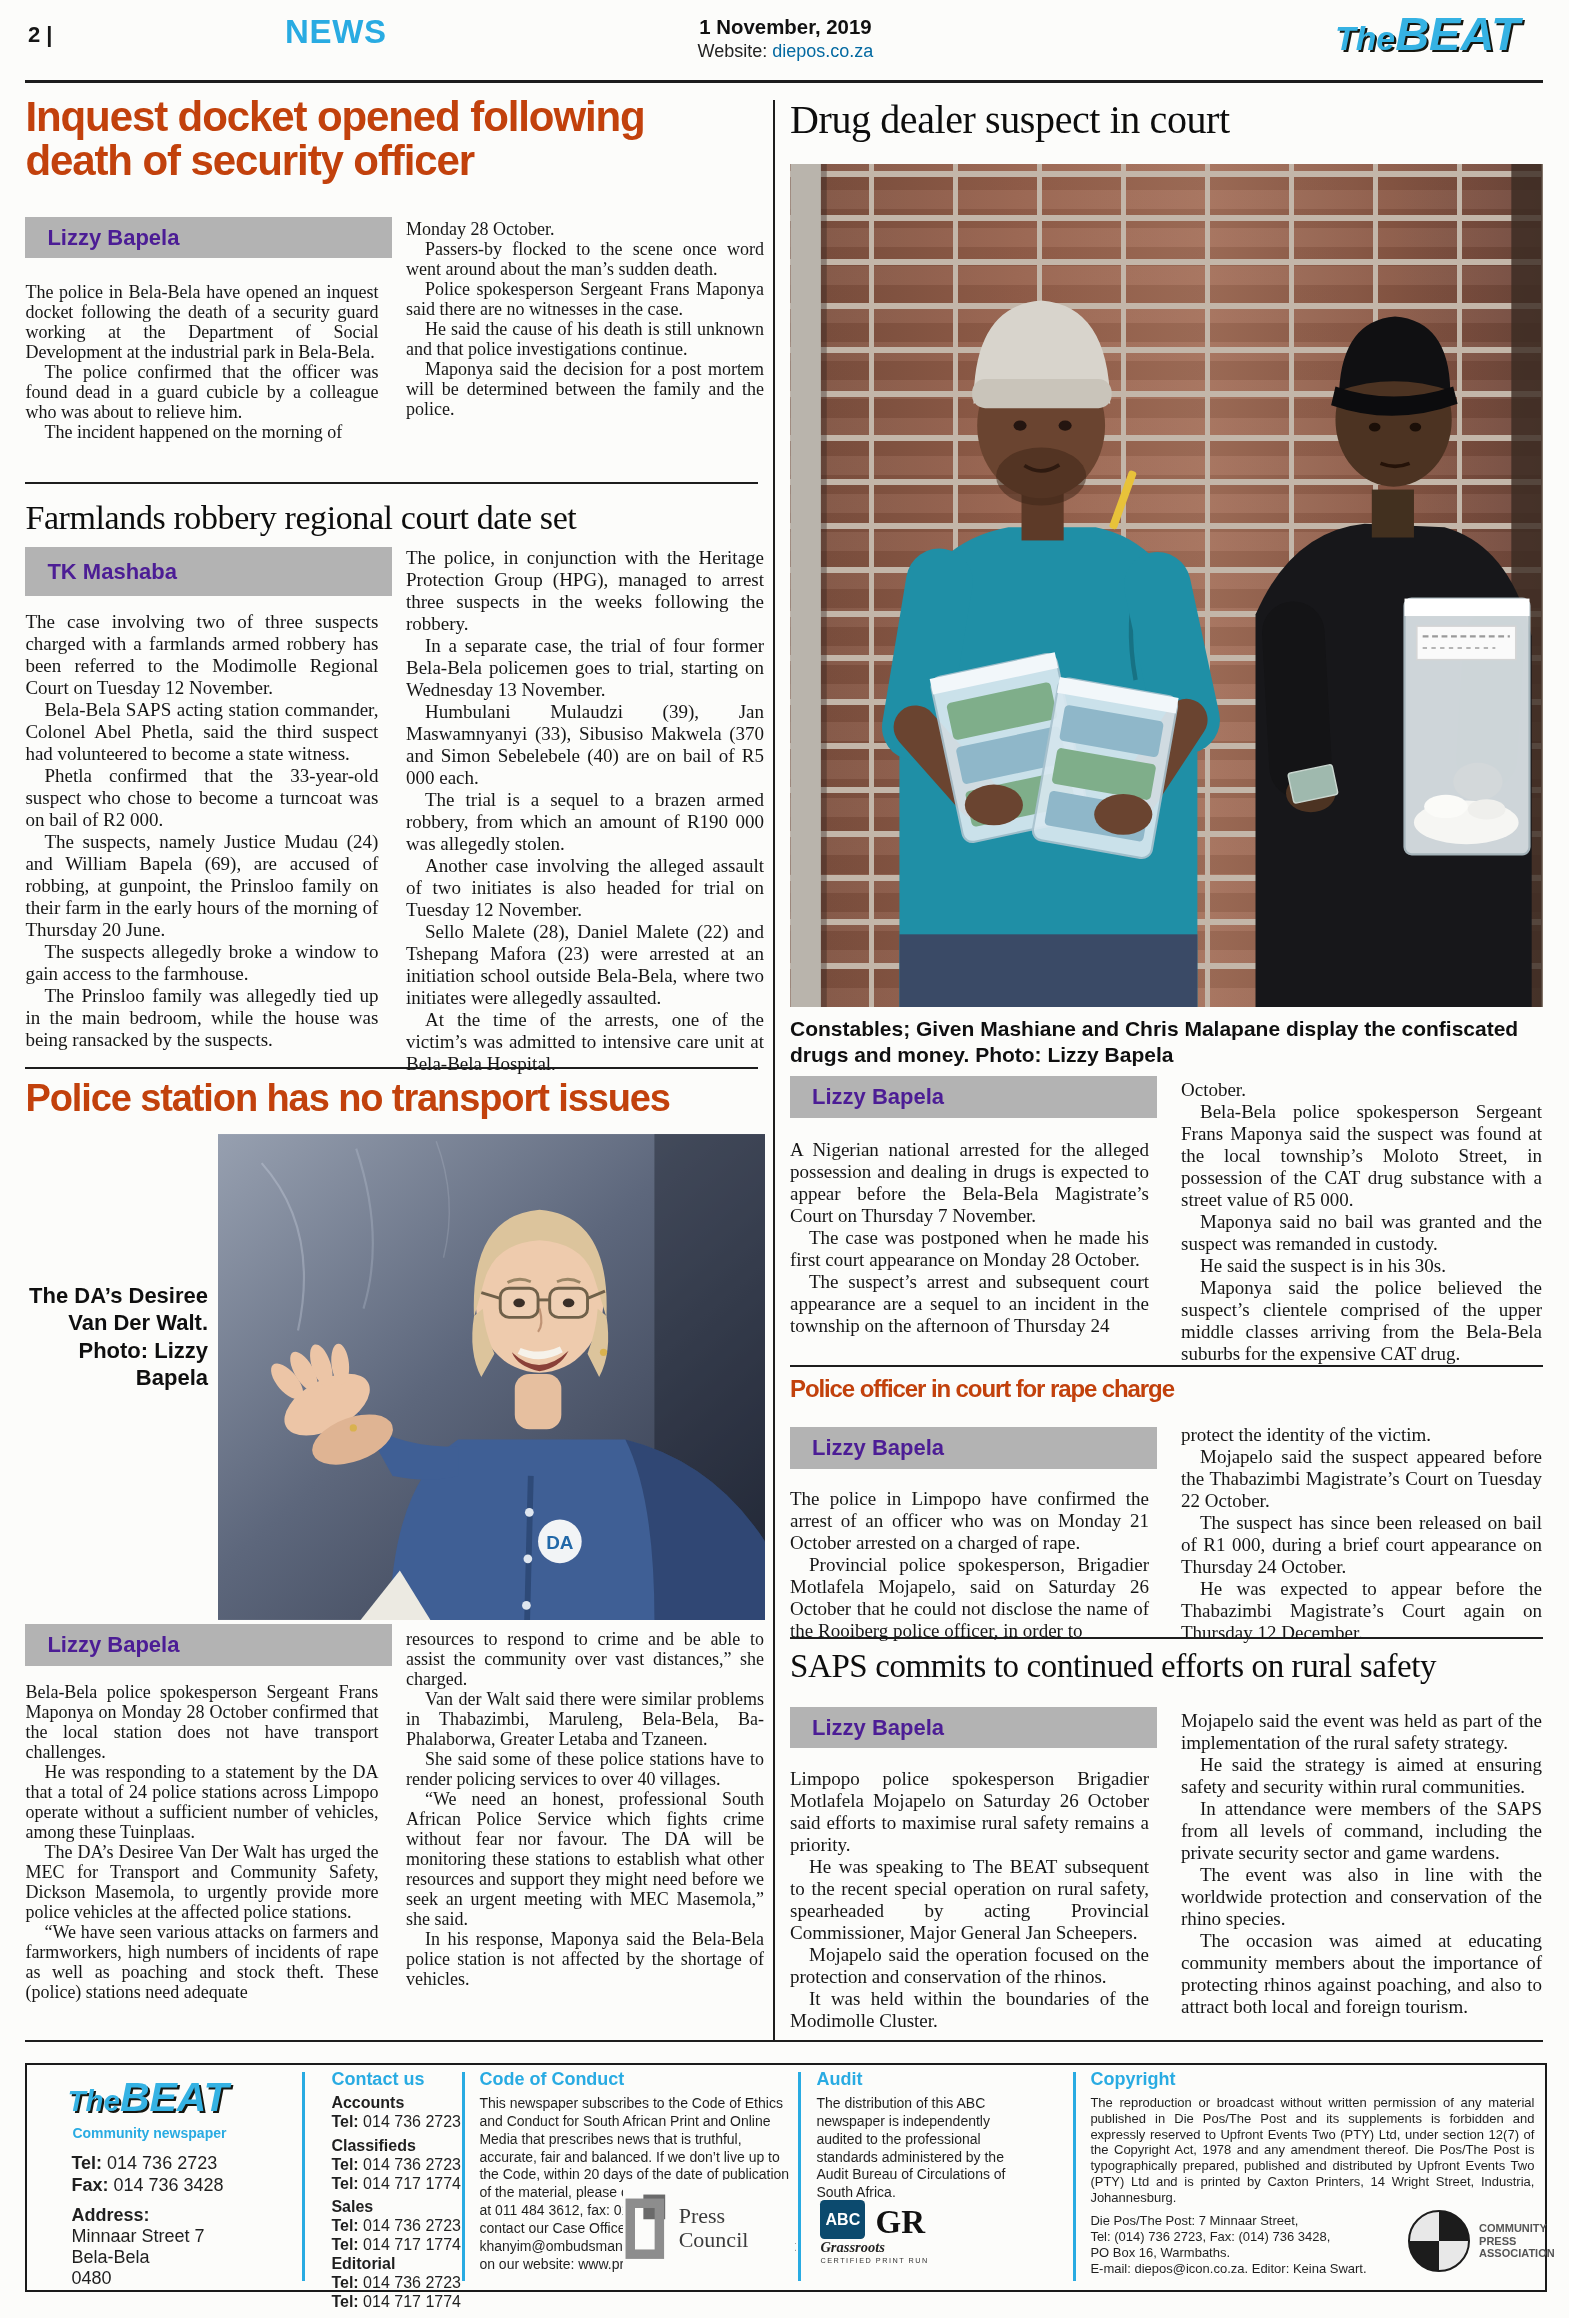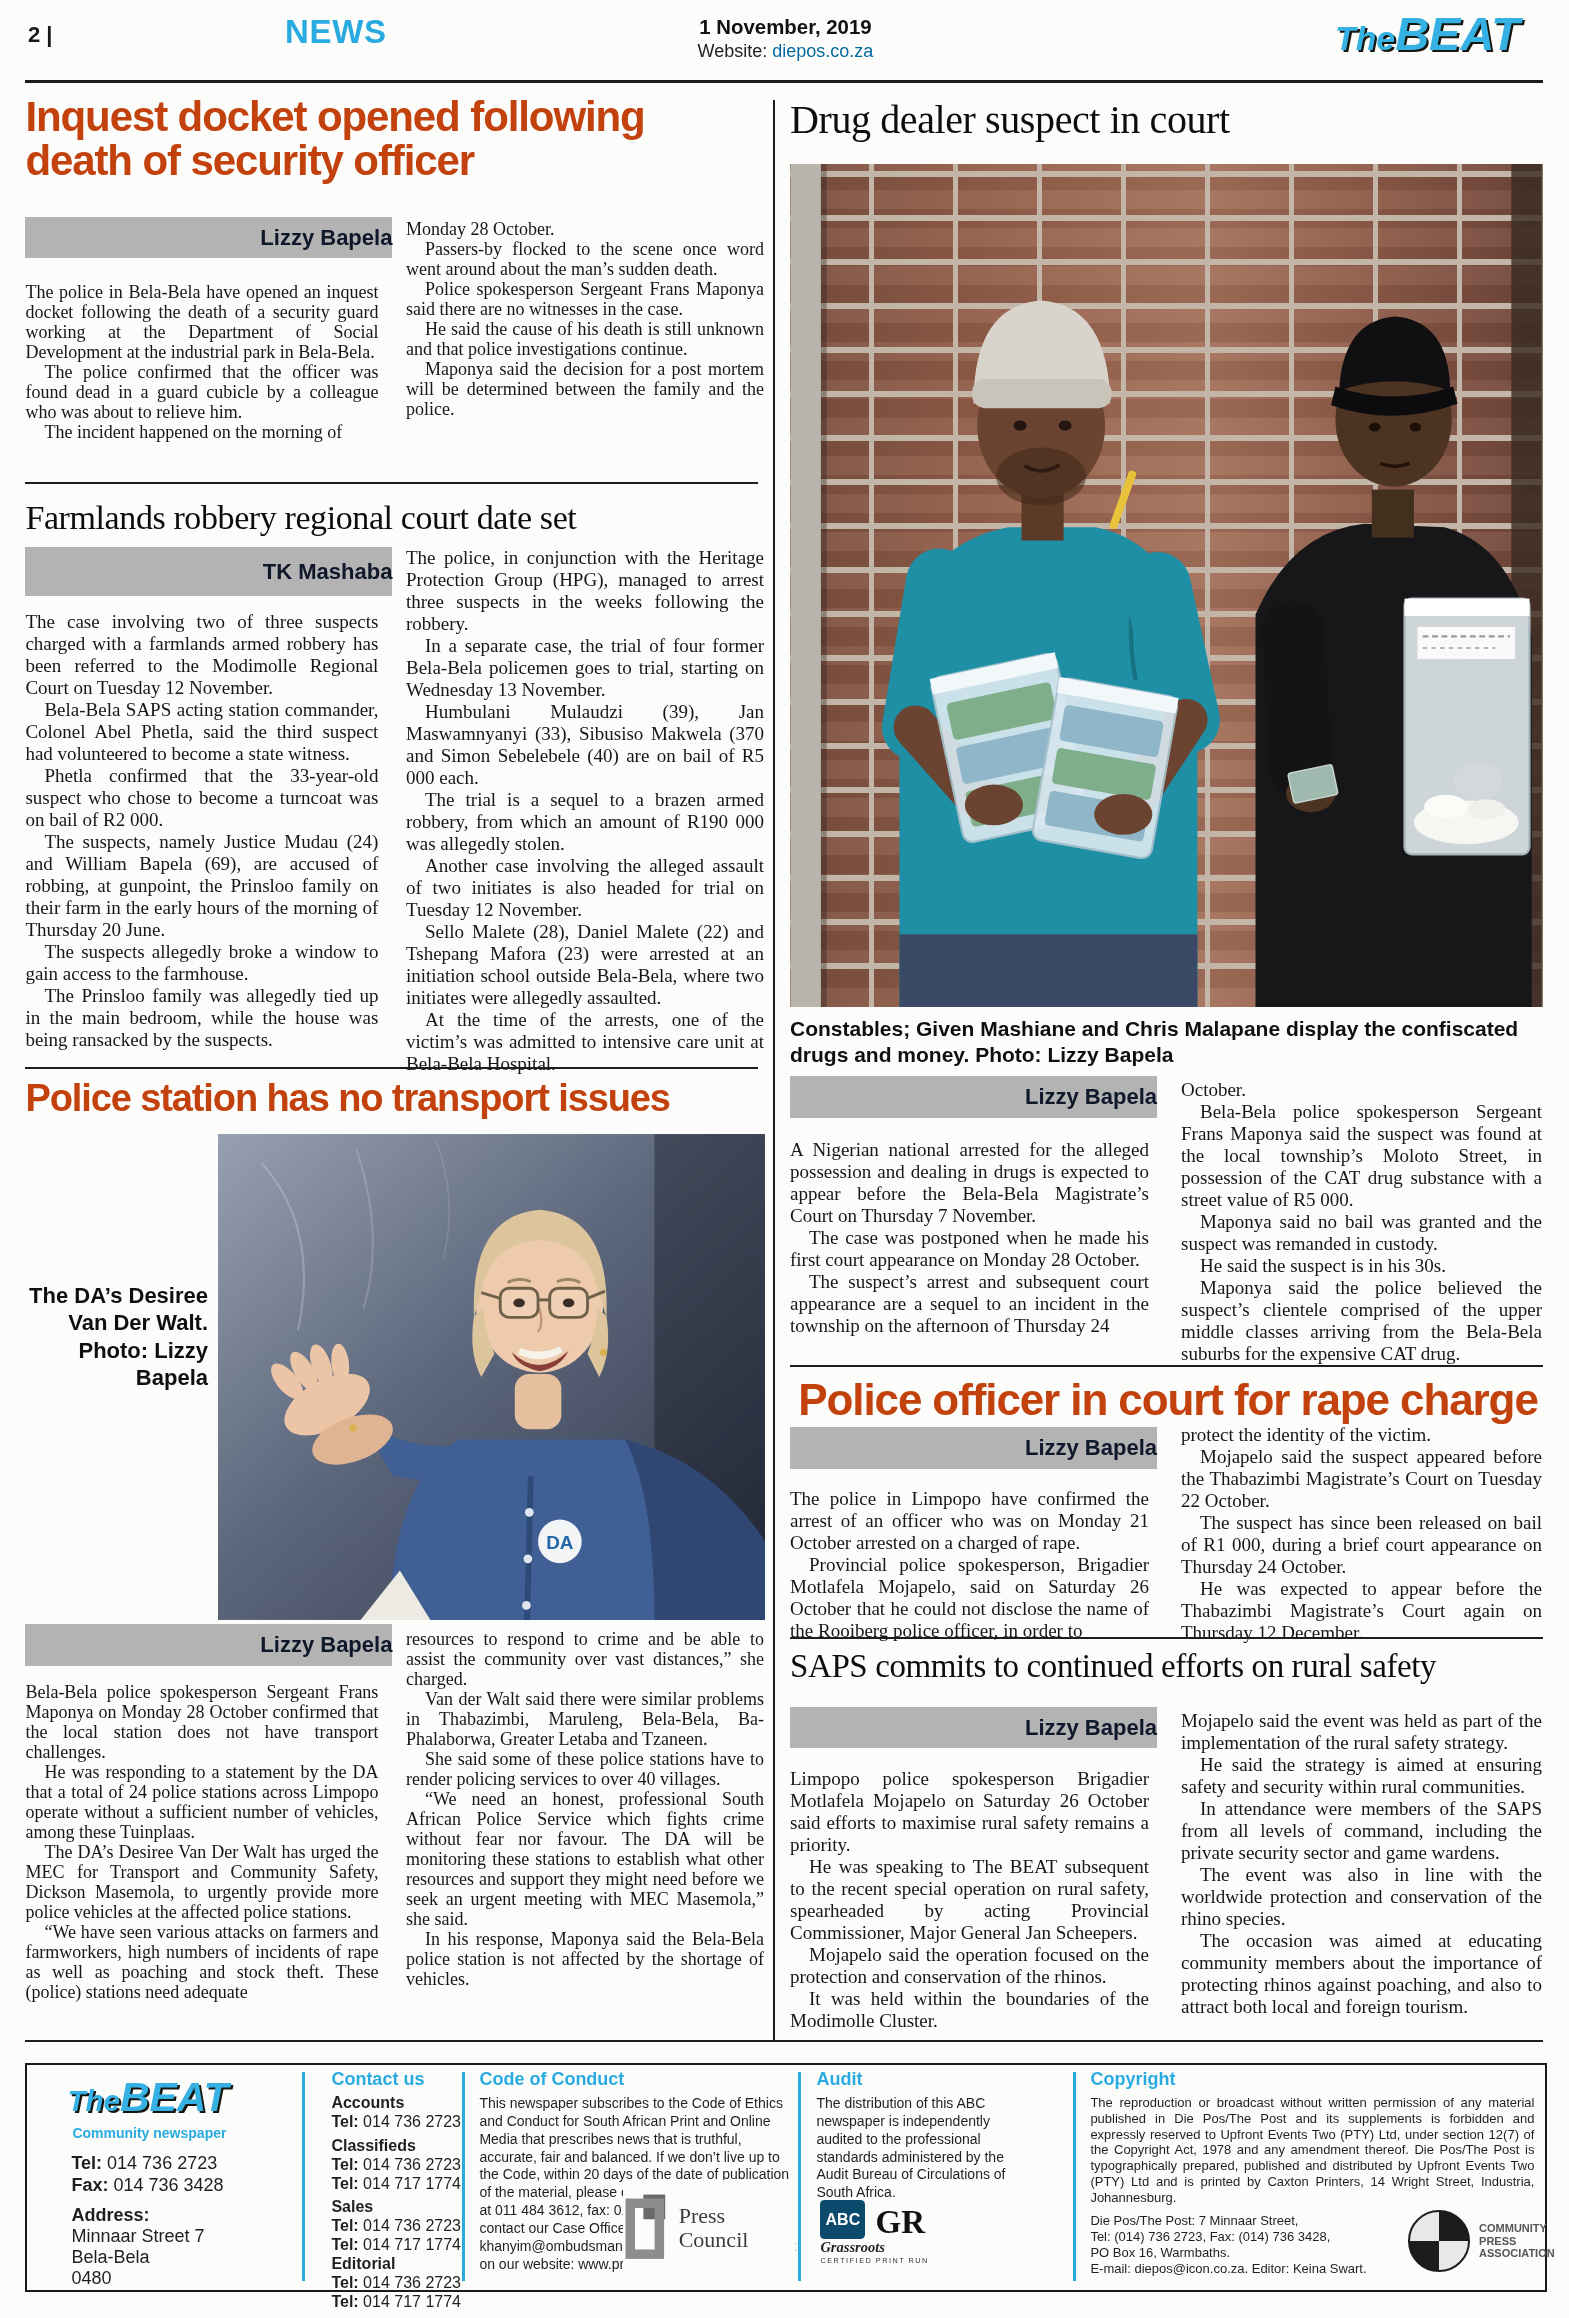--- a/index.html
+++ b/index.html
@@ -7,22 +7,22 @@
         font-family:"Liberation Serif",serif;color:#161616;overflow:hidden;}
   .abs{position:absolute;}
   .rule{background:#1d1d1d;}
   .vrule{background:#1d1d1d;}
   .cyan{color:#0369a1;}
   .h-sans{font-family:"Liberation Sans",sans-serif;font-weight:800;letter-spacing:-1.1px;
           line-height:1.04;color:#c2410c;}
   .h-serif{font-family:"Liberation Serif",serif;font-weight:400;letter-spacing:-0.4px;
            line-height:1.05;color:#0d0d0d;}
   .byline{background:#b3b3b3;font-family:"Liberation Sans",sans-serif;font-weight:700;
-          font-size:22px;color:#0f172a;display:flex;align-items:center;
-          padding-left:40px;box-sizing:border-box;justify-content:flex-end;}
+          font-size:22px;color:#4c1d95;display:flex;align-items:center;
+          padding-left:22px;box-sizing:border-box;}
   .body-col{font-size:19px;line-height:22px;text-align:justify;}
   .body-col p{margin:0;text-indent:19px;}
   .body-col p:first-child{text-indent:0;}
   .tight{font-size:18px;line-height:20px;}
   .cap{font-family:"Liberation Sans",sans-serif;font-weight:700;font-size:21px;
        line-height:1.24;color:#0f0f0f;}
   .pre{white-space:pre-line;}
   
   .pagenum{font-family:"Liberation Sans",sans-serif;font-weight:700;font-size:22px;}
   .newslbl{font-family:"Liberation Sans",sans-serif;font-weight:700;font-size:33px;
@@ -295,21 +295,21 @@
     </div>
   <div class="abs body-col" style="left:1181px;top:1079px;width:361px;">
       <p>October.</p>
       <p>Bela-Bela police spokesperson Sergeant Frans Maponya said the suspect was found at the local township’s Moloto Street, in possession of the CAT drug substance with a street value of R5 000.</p>
       <p>Maponya said no bail was granted and the suspect was remanded in custody.</p>
       <p>He said the suspect is in his 30s.</p>
       <p>Maponya said the police believed the suspect’s clientele comprised of the upper middle classes arriving from the Bela-Bela suburbs for the expensive CAT drug.</p>
     </div>
   <div class="abs rule" style="left:790px;top:1365px;width:753px;height:2.2px;"></div>
 
-  <div class="abs h-sans" style="left:790px;top:1377px;width:756px;font-size:44px;text-align:center;">Police officer in court for rape charge</div>
+  <div class="abs h-sans" style="left:790px;top:1377px;width:756px;font-size:24px;">Police officer in court for rape charge</div>
   <div class="abs byline" style="left:790px;top:1427px;width:367px;height:42px;">
     <span>Lizzy Bapela</span>
   </div>
   <div class="abs body-col" style="left:790px;top:1488px;width:359px;">
       <p>The police in Limpopo have confirmed the arrest of an officer who was on Monday 21 October arrested on a charged of rape.</p>
       <p>Provincial police spokesperson, Brigadier Motlafela Mojapelo, said on Saturday 26 October that he could not disclose the name of the Rooiberg police officer, in order to</p>
     </div>
   <div class="abs body-col" style="left:1181px;top:1424px;width:361px;">
       <p>protect the identity of the victim.</p>
       <p>Mojapelo said the suspect appeared before the Thabazimbi Magistrate’s Court on Tuesday 22 October.</p>

